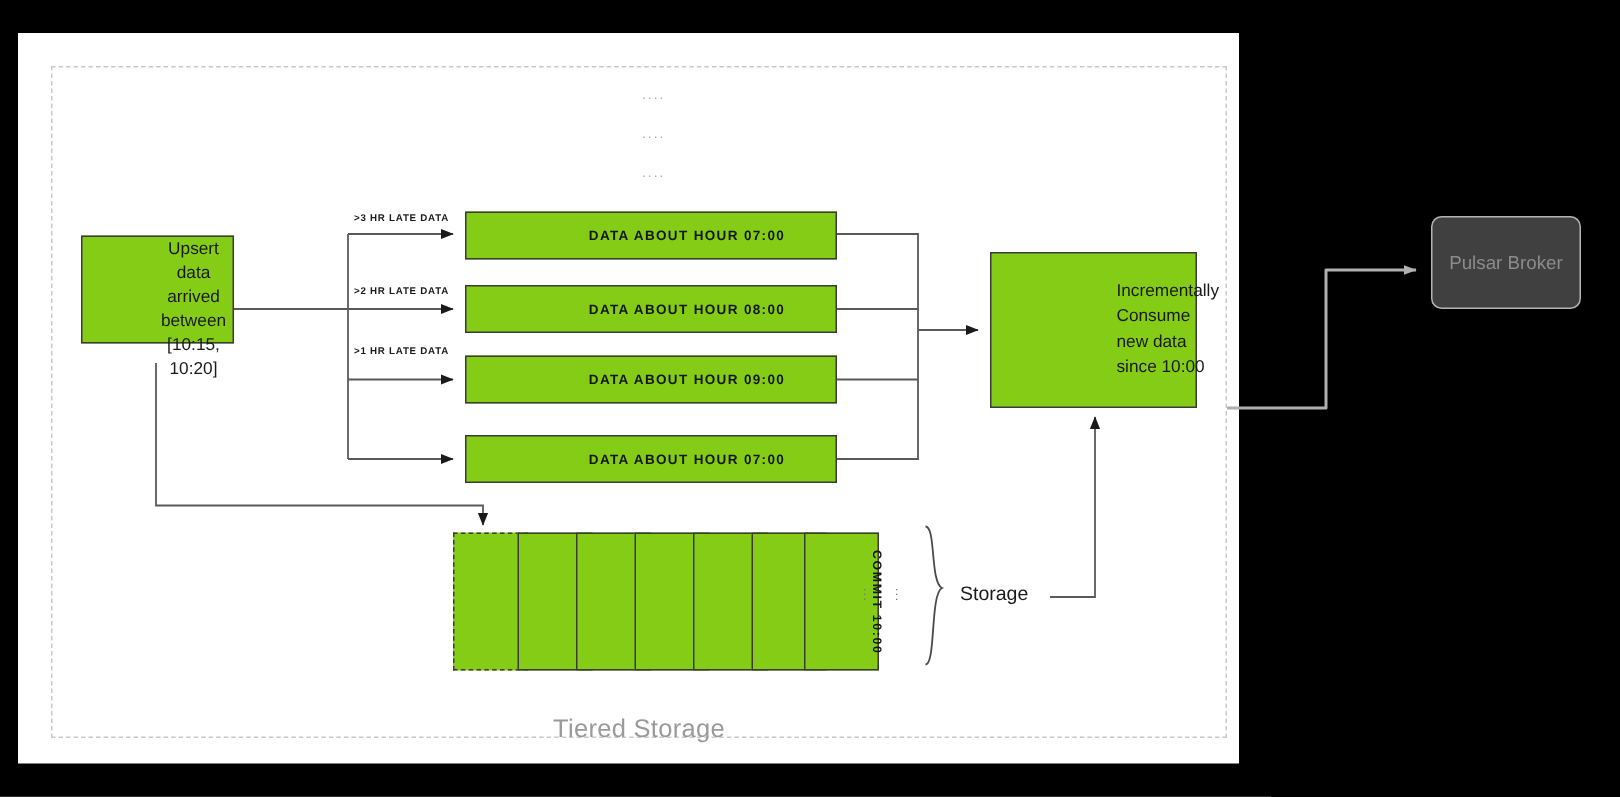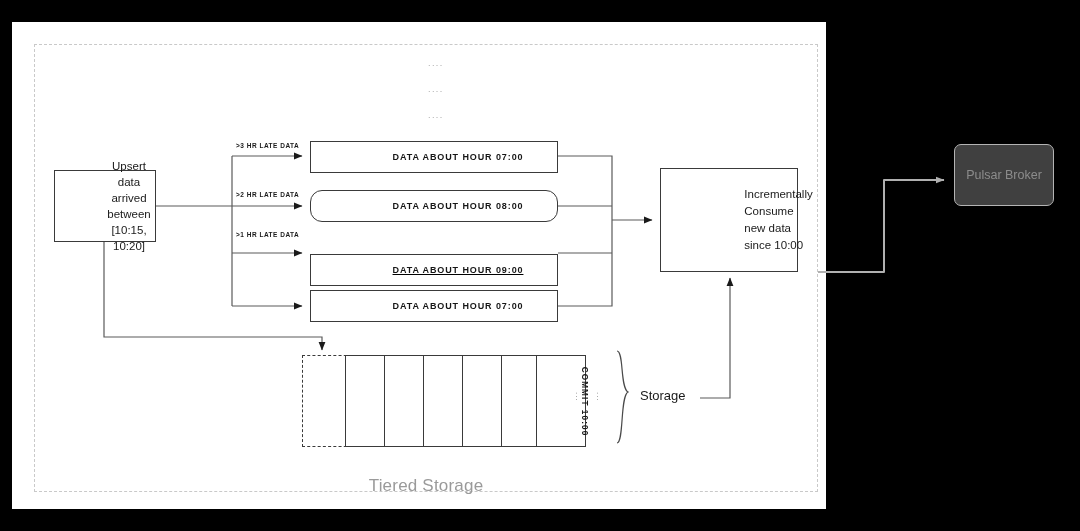--- a/index.html
+++ b/index.html
@@ -48,32 +48,32 @@
     font-size: 17px;
     color: #9a9a9a;
     letter-spacing: 0.2px;
     font-family: "Liberation Sans", sans-serif;
   }
 
   .box {
     position: absolute;
     box-sizing: border-box;
     border: 1.2px solid #3a3a3a;
-    background: #ffffff;
+    background: #84cc16;
     padding-left: 48px;
   }
 
   
   #upsert-box {
     left: 54px;
-    top: 170px;
+    top: 157px;
     width: 102px;
     height: 72px;
     display: flex;
-    align-items: center;
+    align-items: flex-start;
     justify-content: center;
   }
   #upsert-text {
     font-size: 11.5px;
     line-height: 16px;
     color: #1a1a1a;
     text-align: center;
     white-space: pre-line;
     font-family: "Liberation Sans", sans-serif;
   }
@@ -230,24 +230,24 @@
 [10:15, 10:20]</div>
   </div>
 
   <div class="late-label" style="left:236px; top:142px;">&gt;3 HR LATE DATA</div>
   <div class="late-label" style="left:236px; top:191px;">&gt;2 HR LATE DATA</div>
   <div class="late-label" style="left:236px; top:231px;">&gt;1 HR LATE DATA</div>
 
   <div class="box data-box" style="top:141px;">
     <span>DATA ABOUT HOUR 07:00</span>
   </div>
-  <div class="box data-box" style="top:190px;border-radius:12px;">
+  <div class="box data-box" style="top:190px;">
     <span>DATA ABOUT HOUR 08:00</span>
   </div>
-  <div class="box data-box" style="top:254px;text-decoration:underline;">
+  <div class="box data-box" style="top:237px;">
     <span>DATA ABOUT HOUR 09:00</span>
   </div>
   <div class="box data-box" style="top:290px;">
     <span>DATA ABOUT HOUR 07:00</span>
   </div>
 
   <div class="box" id="consume-box">
     <div id="consume-text">Incrementally Consume
 new data since 10:00</div>
   </div>

